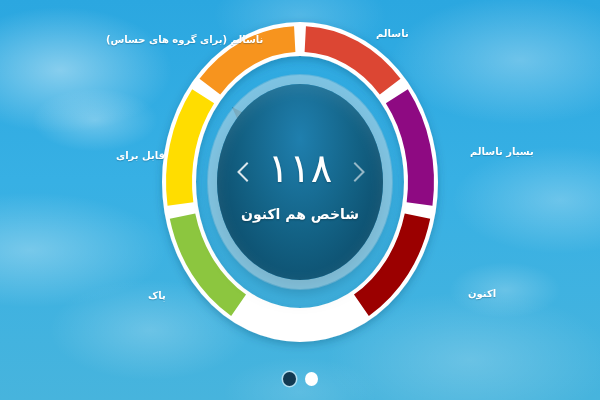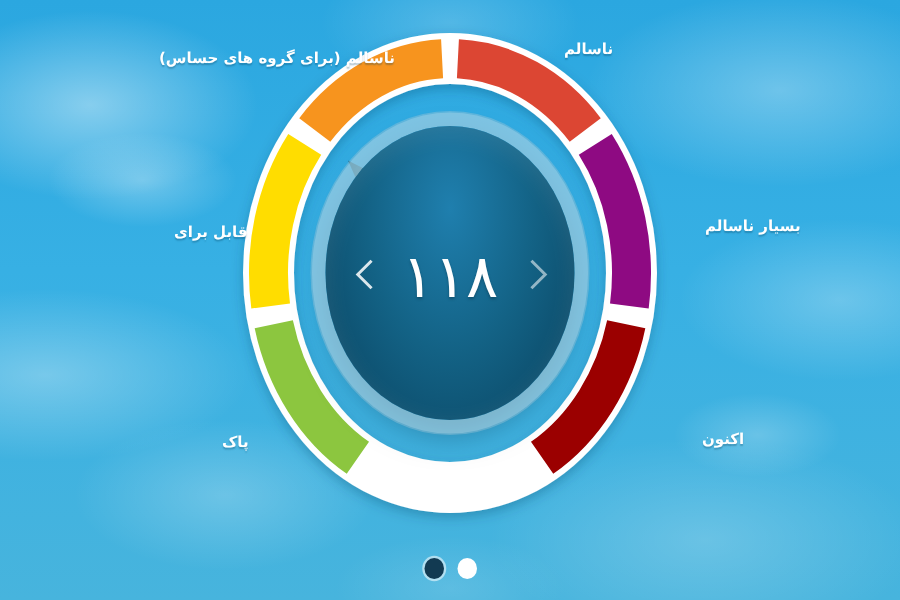--- a/index.html
+++ b/index.html
@@ -80,21 +80,21 @@
       inset 0 4px 16px rgba(255,255,255,0.10),
       0 10px 22px rgba(0,40,60,0.35);
     display: flex;
     flex-direction: column;
     align-items: center;
     justify-content: center;
   }
 
   .value-row {
     display: flex;
-    align-items: center;
+    align-items: flex-end;
     justify-content: center;
     gap: 10px;
     width: 100%;
     margin-top: 6px;
   }
 
   .chev {
     width: 16px;
     height: 28px;
     position: relative;
@@ -210,20 +210,21 @@
         <polygon id="needle-poly" points="63.984105749417154,78.98018039312515 85.26270959244331,126.82098889907721 106.00000000000001,100.3064249653648" fill="url(#needleGrad)"></polygon>
       </g>
     </svg>
 
     <div class="dial">
       <div class="value-row">
         <div class="chev chev-next"></div>
         <div class="value">۱۱۸</div>
         <div class="chev chev-prev"></div>
       </div>
+      <div class="caption">شاخص هم اکنون</div>
     </div>
   </div>
 
   <div id="labels">
       <div class="seg-label" style="left: 148px; top: 290px;">پاک</div>
       <div class="seg-label" style="left: 116px; top: 150px;">قابل برای</div>
       <div class="seg-label" style="left: 106px; top: 34px;">ناسالم (برای گروه های حساس)</div>
       <div class="seg-label" style="left: 376px; top: 28px; text-align: right;">ناسالم</div>
       <div class="seg-label" style="left: 470px; top: 146px;">بسیار ناسالم</div>
       <div class="seg-label" style="left: 468px; top: 288px;">اکنون</div>

